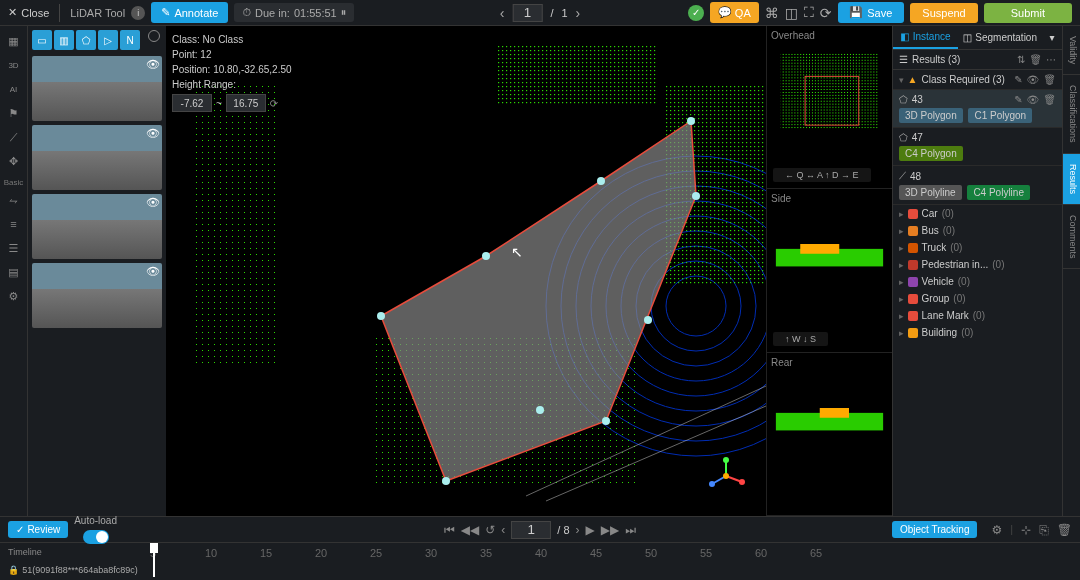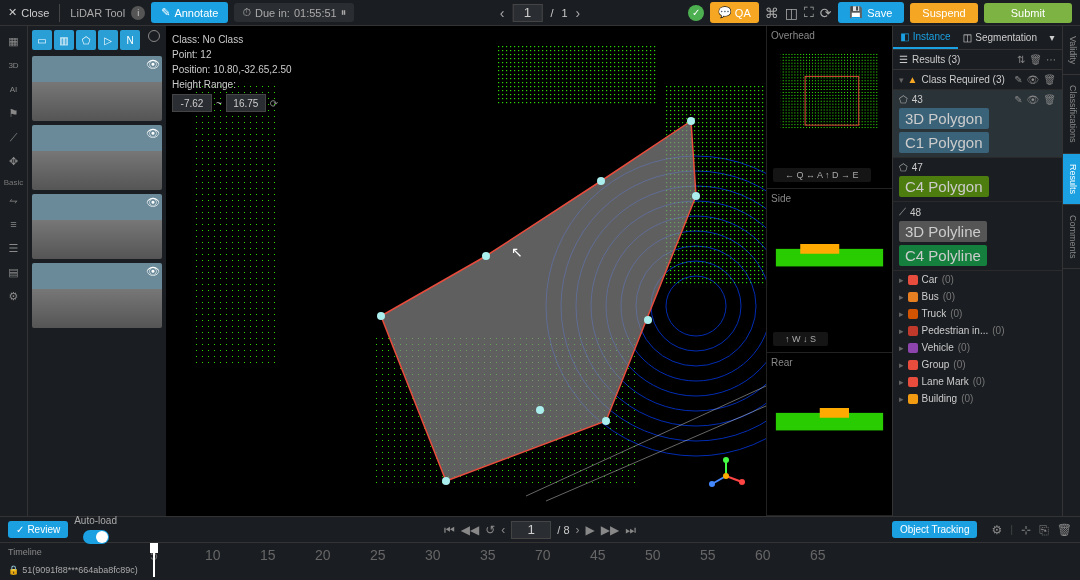--- a/index.html
+++ b/index.html
@@ -62,21 +62,21 @@
 
 
 .right-panel { width: 170px; background: #1a1d21; border-left: 1px solid #333; display: flex; flex-direction: column; font-size: 10px; }
 .rp-tabs { display: flex; border-bottom: 1px solid #333; }
 .rp-tab { flex: 1; padding: 5px; text-align: center; cursor: pointer; display: flex; align-items: center; justify-content: center; gap: 3px; }
 .rp-tab.active { border-bottom: 2px solid #1ba1e2; color: #1ba1e2; }
 .rp-header { padding: 4px 6px; border-bottom: 1px solid #333; display: flex; align-items: center; gap: 4px; }
 .rp-header-icons { margin-left: auto; display: flex; gap: 4px; color: #888; }
 .rp-item { padding: 4px 6px; border-bottom: 1px solid #2a2a2a; }
 .rp-item-header { display: flex; align-items: center; gap: 4px; }
-.rp-badge { padding: 2px 6px; border-radius: 2px; font-size: 15px; display: inline-block; margin-top: 3px; margin-right: 3px; }
+.rp-badge { padding: 2px 6px; border-radius: 2px; font-size: 10px; display: inline-block; margin-top: 3px; margin-right: 3px; }
 .rp-class { display: flex; align-items: center; gap: 4px; padding: 3px 6px; cursor: pointer; }
 .rp-class-color { width: 10px; height: 10px; border-radius: 2px; }
 .rp-chevron { color: #666; font-size: 9px; }
 .warning { color: #f5a623; }
 
 
 .vert-tabs { width: 18px; background: #1a1d21; border-left: 1px solid #333; display: flex; flex-direction: column; }
 .vt-item { writing-mode: vertical-rl; padding: 10px 2px; font-size: 9px; color: #888; cursor: pointer; text-align: center; border-bottom: 1px solid #333; }
 .vt-item.active { background: #1ba1e2; color: #fff; }
 
@@ -88,21 +88,21 @@
 .bt-toggle { width: 26px; height: 14px; background: #1ba1e2; border-radius: 7px; position: relative; cursor: pointer; }
 .bt-toggle::after { content: ''; position: absolute; right: 1px; top: 1px; width: 12px; height: 12px; background: #fff; border-radius: 50%; }
 .bt-center { position: absolute; left: 50%; transform: translateX(-50%); display: flex; align-items: center; gap: 6px; }
 .bt-icon { color: #888; cursor: pointer; font-size: 12px; }
 .bt-frame-input { background: #2a2d31; border: 1px solid #444; color: #ccc; width: 40px; height: 18px; text-align: center; }
 .bt-track { margin-left: auto; background: #1ba1e2; color: #fff; padding: 3px 8px; border-radius: 3px; font-size: 10px; cursor: pointer; }
 .bt-right-icons { display: flex; gap: 8px; color: #888; margin-left: 8px; }
 .timeline { flex: 1; position: relative; padding: 2px 8px; }
 .tl-label { font-size: 9px; color: #888; }
 .tl-ruler { position: absolute; left: 150px; right: 10px; top: 4px; height: 14px; }
-.tl-tick { position: absolute; font-size: 14px; color: #666; }
+.tl-tick { position: absolute; font-size: 11px; color: #666; }
 .tl-track { position: absolute; left: 8px; right: 10px; top: 20px; height: 14px; display: flex; align-items: center; }
 .tl-item-label { font-size: 9px; color: #aaa; display: flex; align-items: center; gap: 3px; }
 .tl-marker { position: absolute; left: 150px; top: 0; width: 8px; height: 30px; }
 .tl-marker::before { content:''; display:block; width:8px; height:10px; background:#fff; }
 .tl-marker::after { content:''; display:block; width:2px; height:24px; background:#fff; margin-left:3px; }
 </style>
 </head>
 <body>
 
 <div class="topbar">
@@ -450,21 +450,21 @@
   <div class="timeline">
     <span class="tl-label">Timeline</span>
     <div class="tl-ruler" id="tl-ruler">
         <span class="tl-tick" style="left: 0px;">5</span>
         <span class="tl-tick" style="left: 55px;">10</span>
         <span class="tl-tick" style="left: 110px;">15</span>
         <span class="tl-tick" style="left: 165px;">20</span>
         <span class="tl-tick" style="left: 220px;">25</span>
         <span class="tl-tick" style="left: 275px;">30</span>
         <span class="tl-tick" style="left: 330px;">35</span>
-        <span class="tl-tick" style="left: 385px;">70</span>
+        <span class="tl-tick" style="left: 385px;">40</span>
         <span class="tl-tick" style="left: 440px;">45</span>
         <span class="tl-tick" style="left: 495px;">50</span>
         <span class="tl-tick" style="left: 550px;">55</span>
         <span class="tl-tick" style="left: 605px;">60</span>
         <span class="tl-tick" style="left: 660px;">65</span>
       </div>
     <div class="tl-marker"></div>
     <div class="tl-track">
       <div class="tl-item-label">
         <span>🔒</span>

